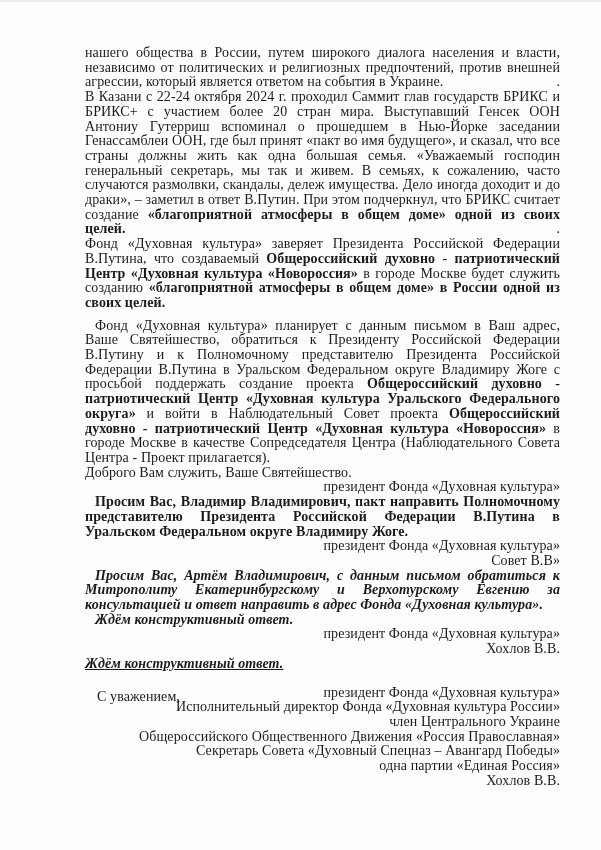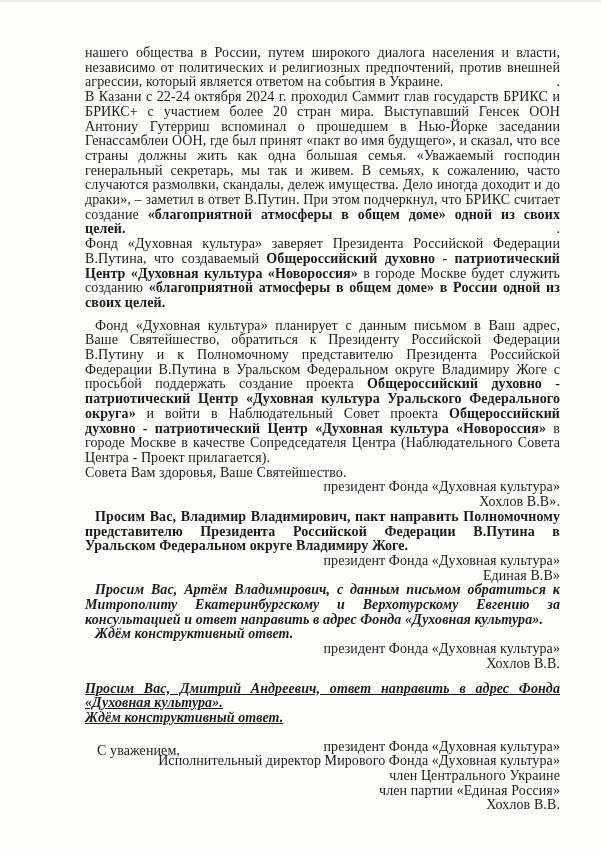--- a/index.html
+++ b/index.html
@@ -44,42 +44,42 @@
 </style>
 </head>
 <body>
 
 <div class="page">
   <div class="doc" id="doc-root">
       <p class="justify"><span class="">нашего общества в России, путем широкого диалога населения и власти, независимо от политических и религиозных  предпочтений, против внешней агрессии, который является ответом на события в Украине.</span><span class="fr">.</span></p>
       <p class="justify"><span class="">В Казани с 22-24 октября 2024 г. проходил Саммит глав государств БРИКС и БРИКС+ с участием более 20 стран мира.  Выступавший Генсек ООН Антониу Гутерриш вспоминал о прошедшем в Нью-Йорке заседании Генассамблеи ООН, где был принят «пакт во имя будущего», и сказал, что все страны должны жить как одна большая семья. «Уважаемый господин генеральный секретарь, мы так и живем. В семьях, к сожалению, часто случаются размолвки, скандалы, дележ имущества. Дело иногда доходит и до драки», – заметил в ответ В.Путин. При этом подчеркнул, что БРИКС считает создание </span><span class="b ">«благоприятной атмосферы в общем доме» одной из своих целей.</span><span class="fr">.</span></p>
       <p class="justify"><span class="">Фонд «Духовная культура» заверяет Президента Российской Федерации В.Путина, что создаваемый </span><span class="b ">Общероссийский духовно - патриотический Центр «Духовная  культура «Новороссия»</span><span class=""> в городе Москве будет служить созданию </span><span class="b ">«благоприятной атмосферы в общем доме» в России  одной из своих целей.</span></p>
       <p class="justify indent" style="margin-top: 8px;"><span class="">Фонд «Духовная культура» планирует с данным письмом в Ваш адрес, Ваше Святейшество,  обратиться к Президенту Российской Федерации В.Путину и к Полномочному представителю Президента Российской Федерации В.Путина в Уральском Федеральном округе Владимиру Жоге с просьбой поддержать создание проекта </span><span class="b ">Общероссийский духовно - патриотический Центр «Духовная  культура Уральского Федерального округа»</span><span class=""> и войти в Наблюдательный Совет проекта </span><span class="b ">Общероссийский духовно - патриотический Центр «Духовная  культура «Новороссия»</span><span class=""> в городе Москве  в качестве Сопредседателя Центра (Наблюдательного Совета Центра - Проект прилагается).</span></p>
-      <p class="left"><span class="">Совета Вам здоровья, Ваше Святейшество.</span></p>
+      <p class="left"><span class="">Доброго Вам служить, Ваше Святейшество.</span></p>
       <div class="sig">
         <div>президент Фонда «Духовная культура»</div>
-        <div>Хохлов В.В».</div>
       </div>
       <p class="justify indent"><span class="b ">Просим Вас, Владимир Владимирович, пакт направить Полномочному представителю Президента Российской Федерации В.Путина в Уральском Федеральном округе Владимиру Жоге.</span></p>
       <div class="sig">
         <div>президент Фонда «Духовная культура»</div>
-        <div>Единая В.В»</div>
+        <div>Совет В.В»</div>
       </div>
       <p class="justify indent"><span class="b i ">Просим Вас, Артём Владимирович, с данным письмом обратиться к Митрополиту Екатеринбургскому и Верхотурскому Евгению за консультацией и ответ направить в адрес Фонда «Духовная культура».</span></p>
       <p class="left indent"><span class="b i ">Ждём конструктивный ответ.</span></p>
       <div class="sig">
         <div>президент Фонда «Духовная культура»</div>
         <div>Хохлов В.В.</div>
       </div>
-      <p class="justify" style="margin-top: 10px;"><span class="b i u ">Просим Вас, Дмитрий Андреевич, ответ направить в адрес Фонда «Духовная культура».</span></p>
       <p class="left"><span class="b i u ">Ждём конструктивный ответ.</span></p>
       <div class="closing" style="margin-top: 14px;">
         <span class="closing-left">С уважением,</span>
         <div class="closing-right">
           <div>президент  Фонда «Духовная культура»</div>
-          <div>Исполнительный директор Мирового Фонда «Духовная культура»</div>
+          <div>Исполнительный директор Фонда «Духовная культура России»</div>
           <div>член Центрального Украине</div>
-          <div>член партии «Единая Россия»</div>
+          <div>Общероссийского Общественного Движения «Россия Православная»</div>
+          <div>Секретарь Совета «Духовный Спецназ – Авангард Победы»</div>
+          <div>одна партии «Единая Россия»</div>
           <div>Хохлов В.В.</div>
         </div>
       </div>
     </div>
 </div>
 
 </body></html>

